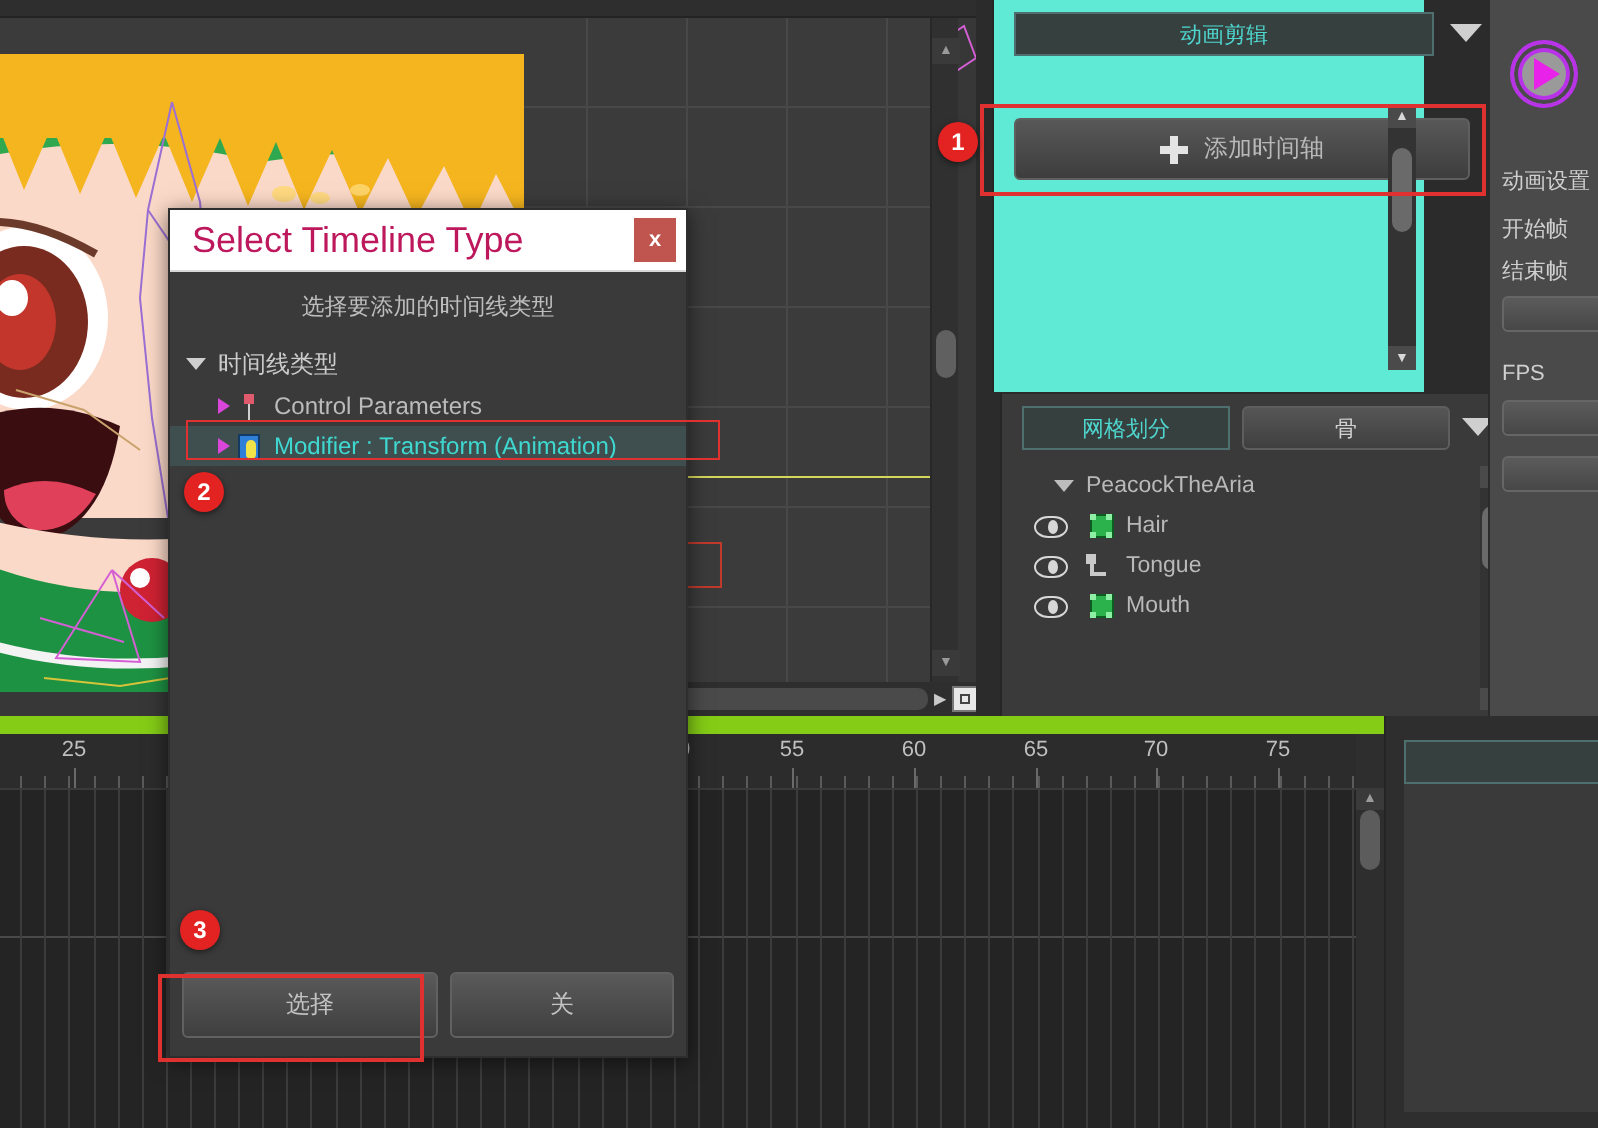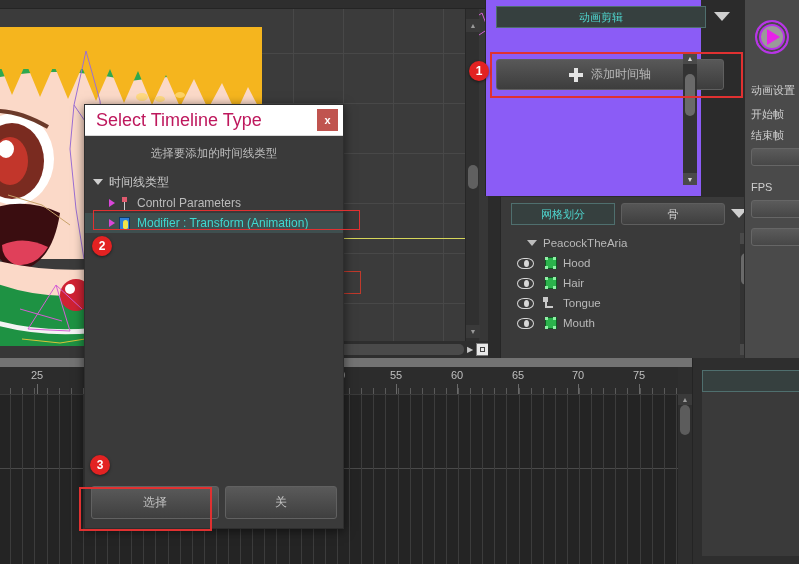--- a/index.html
+++ b/index.html
@@ -71,21 +71,21 @@
     position:absolute; left:140px; top:2px; width:13px; height:13px;
     background:#e8e8e8; border:1px solid #777;
   }
   .hscroll-canvas .sqbtn i {
     display:block; width:5px; height:5px; margin:3px auto; border:1px solid #444;
   }
 
   
   .timeline-wrap {
     position: absolute; left: 0; top: 358px; width: 692px; height: 206px;
-    background: #737373; overflow: hidden;
+    background: #84cc16; overflow: hidden;
   }
   .ruler {
     position: absolute; left: 0; top: 9px; width: 692px; height: 28px;
     background: #2c2c2c; border-bottom: 1px solid #3a3a3a;
   }
   .ruler .lbl {
     position: absolute; top: 2px; color: #bfbfbf; font-size: 11px;
     transform: translateX(-50%);
   }
   .ruler .tick {
@@ -103,22 +103,22 @@
   .timeline-vscroll .up {
     position:absolute; left:0; top:27px; width:14px; height:11px; background:#3a3a3a;
     display:flex;align-items:center;justify-content:center;color:#9a9a9a;font-size:7px;
   }
   .timeline-vscroll .thumb {
     position:absolute; left:2px; top:38px; width:10px; height:30px; background:#5c5c5c; border-radius:5px;
   }
 
   
   .panel-anim {
-    position:absolute; left:485px; top:0; width:216px; height:196px;
-    background:#8b5cf6; border-left:1px solid #262626;
+    position:absolute; left:496px; top:0; width:216px; height:196px;
+    background:#5eead4; border-left:1px solid #262626;
   }
   .panel-mesh {
     position:absolute; left:488px; top:196px; width:256px; height:162px;
     background:#3a3a3a; border-left:1px solid #262626; border-top:1px solid #2b2b2b;margin-left:12px;
   }
   .panel-header { position:absolute; left:0; top:0; width:256px; height:33px; }
   .tab-primary {
     position:absolute; top:6px; height:22px;
     background:#36403f; border:1px solid #4f6f6e; color:#4fd6cf;
     display:flex; align-items:center; justify-content:center;
@@ -611,25 +611,20 @@
 
     <div class="tree">
       <div class="tree-root">
         <span class="tri"></span>
         <span class="name">PeacockTheAria</span>
       </div>
       <div id="mesh-rows">
           <div class="tree-row">
             <span class="eye"></span>
             <span class="glyph mesh"></span>
-            <span class="name" style="margin-left: 54px;">Hood</span>
-          </div>
-          <div class="tree-row">
-            <span class="eye"></span>
-            <span class="glyph mesh"></span>
             <span class="name" style="margin-left: 54px;">Hair</span>
           </div>
           <div class="tree-row">
             <span class="eye"></span>
             <span class="glyph bone"></span>
             <span class="name" style="margin-left: 54px;">Tongue</span>
           </div>
           <div class="tree-row">
             <span class="eye"></span>
             <span class="glyph mesh"></span>

